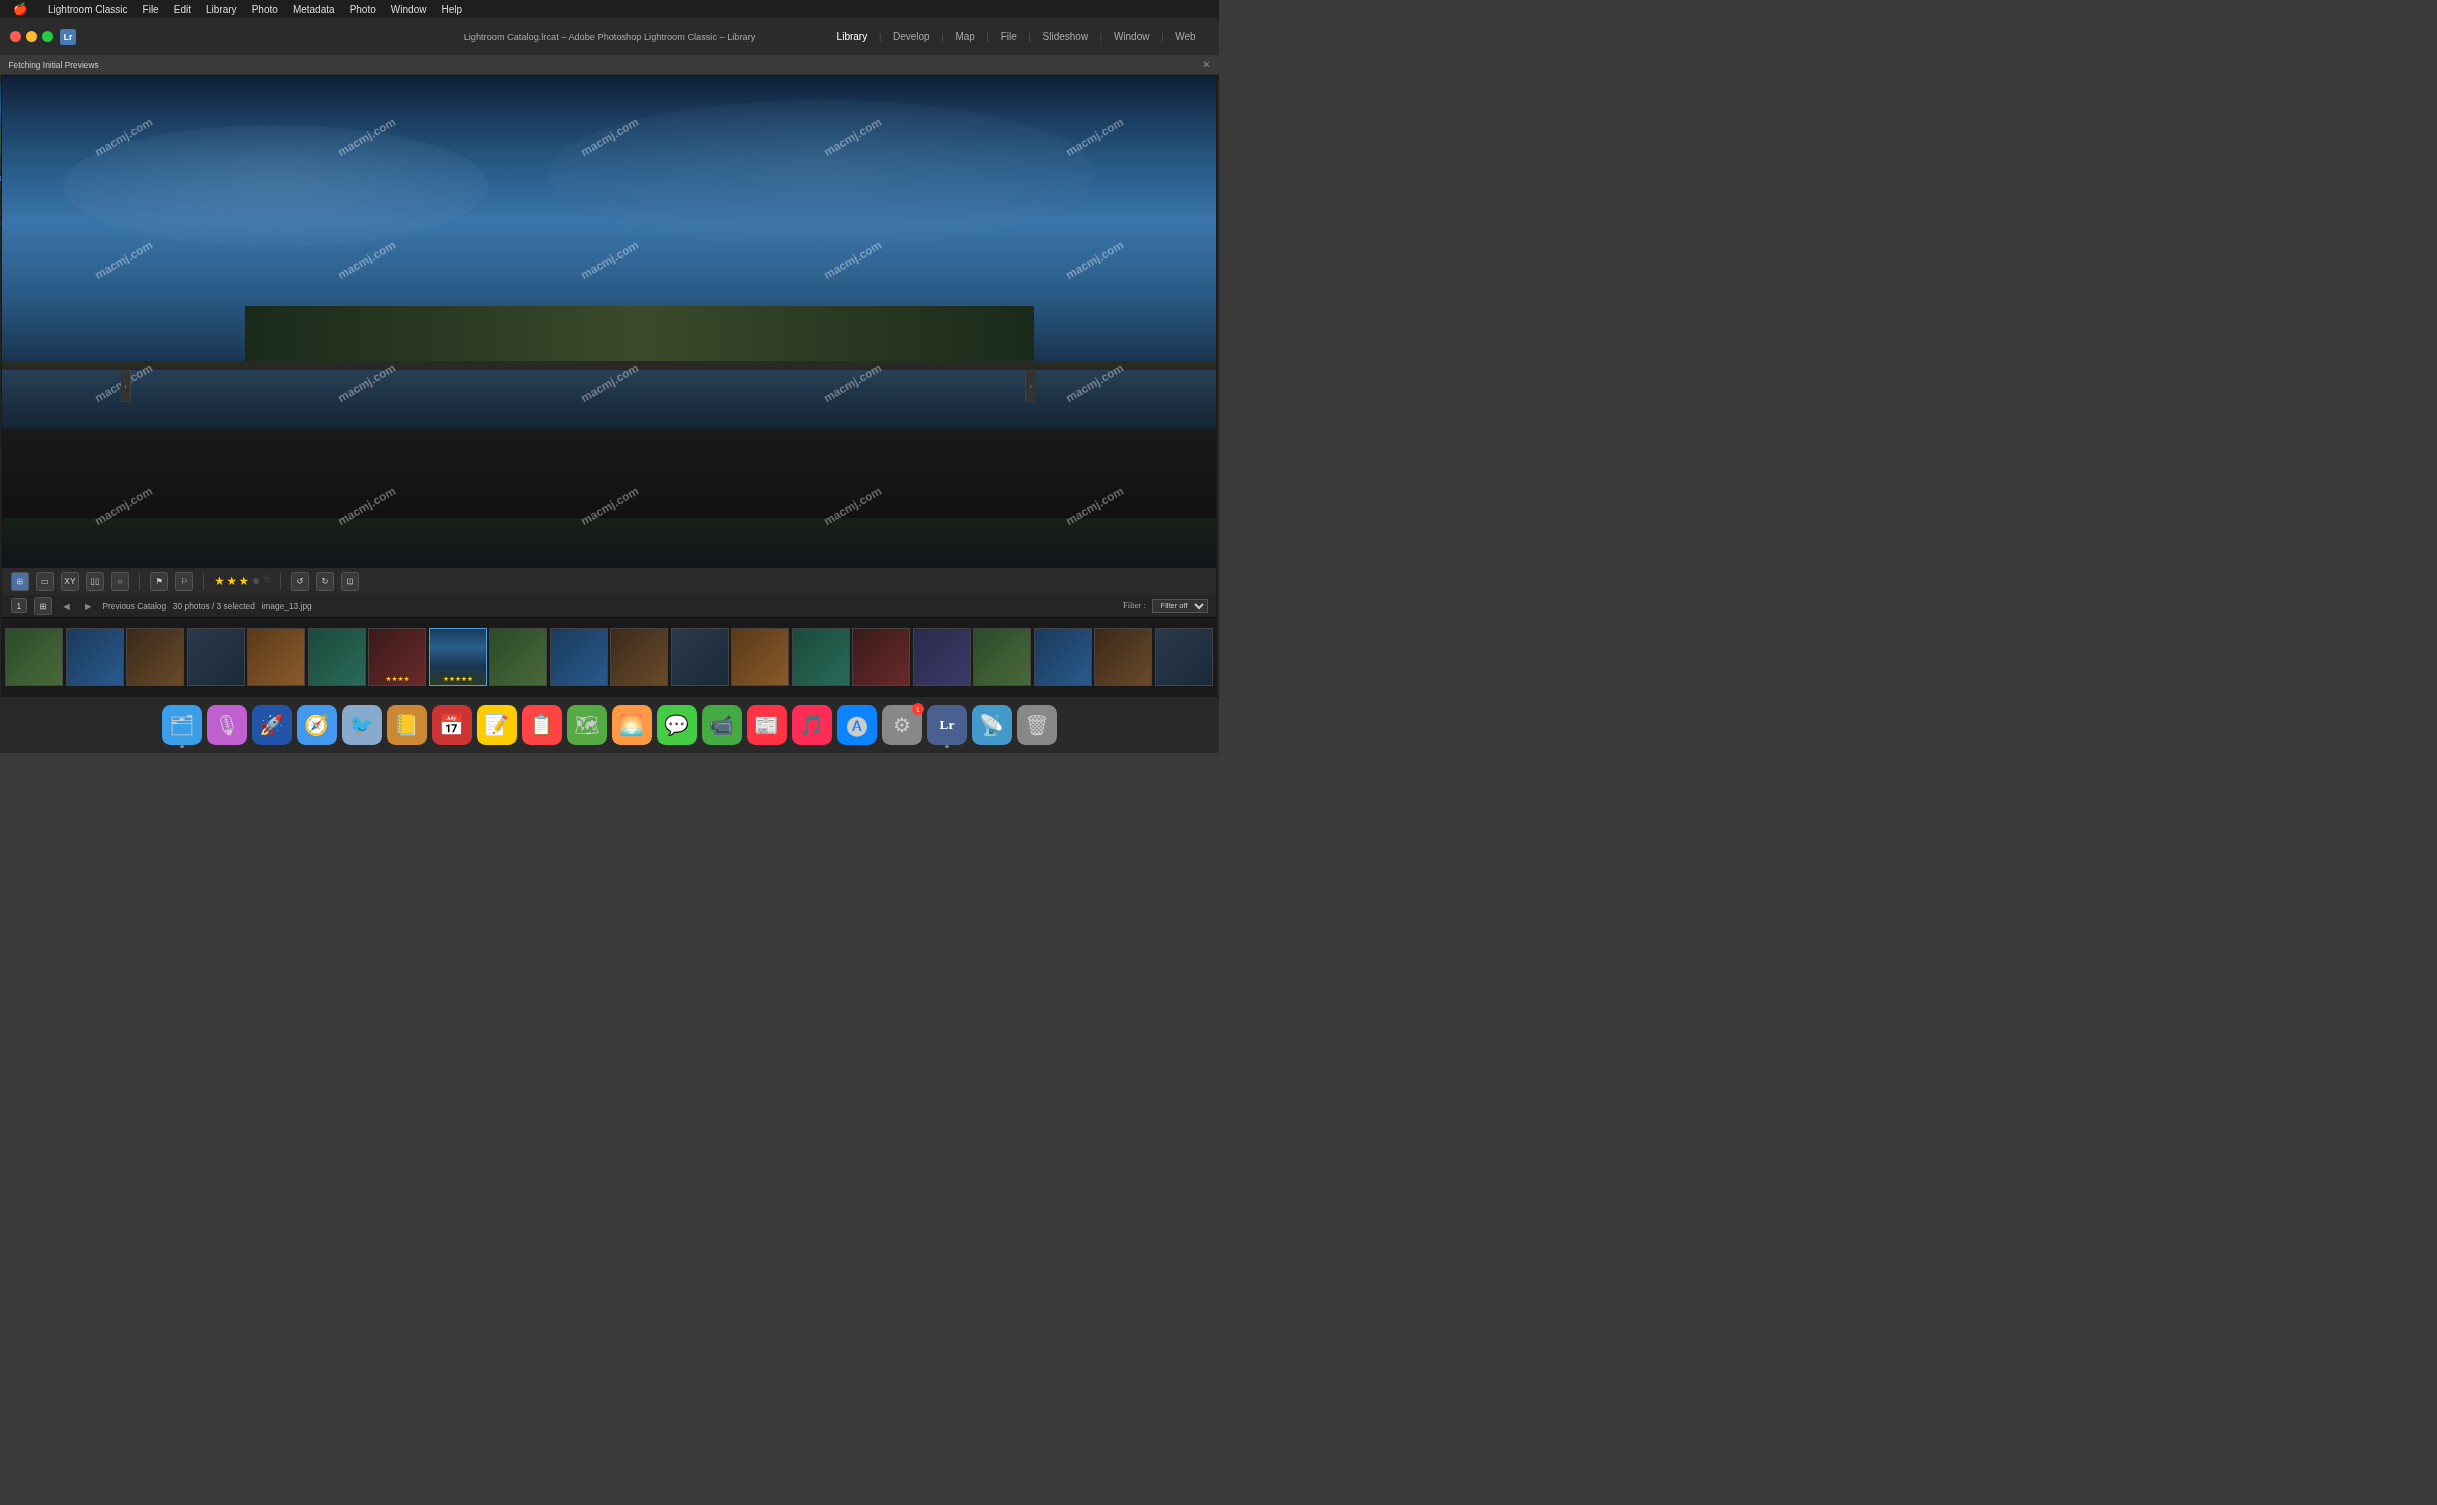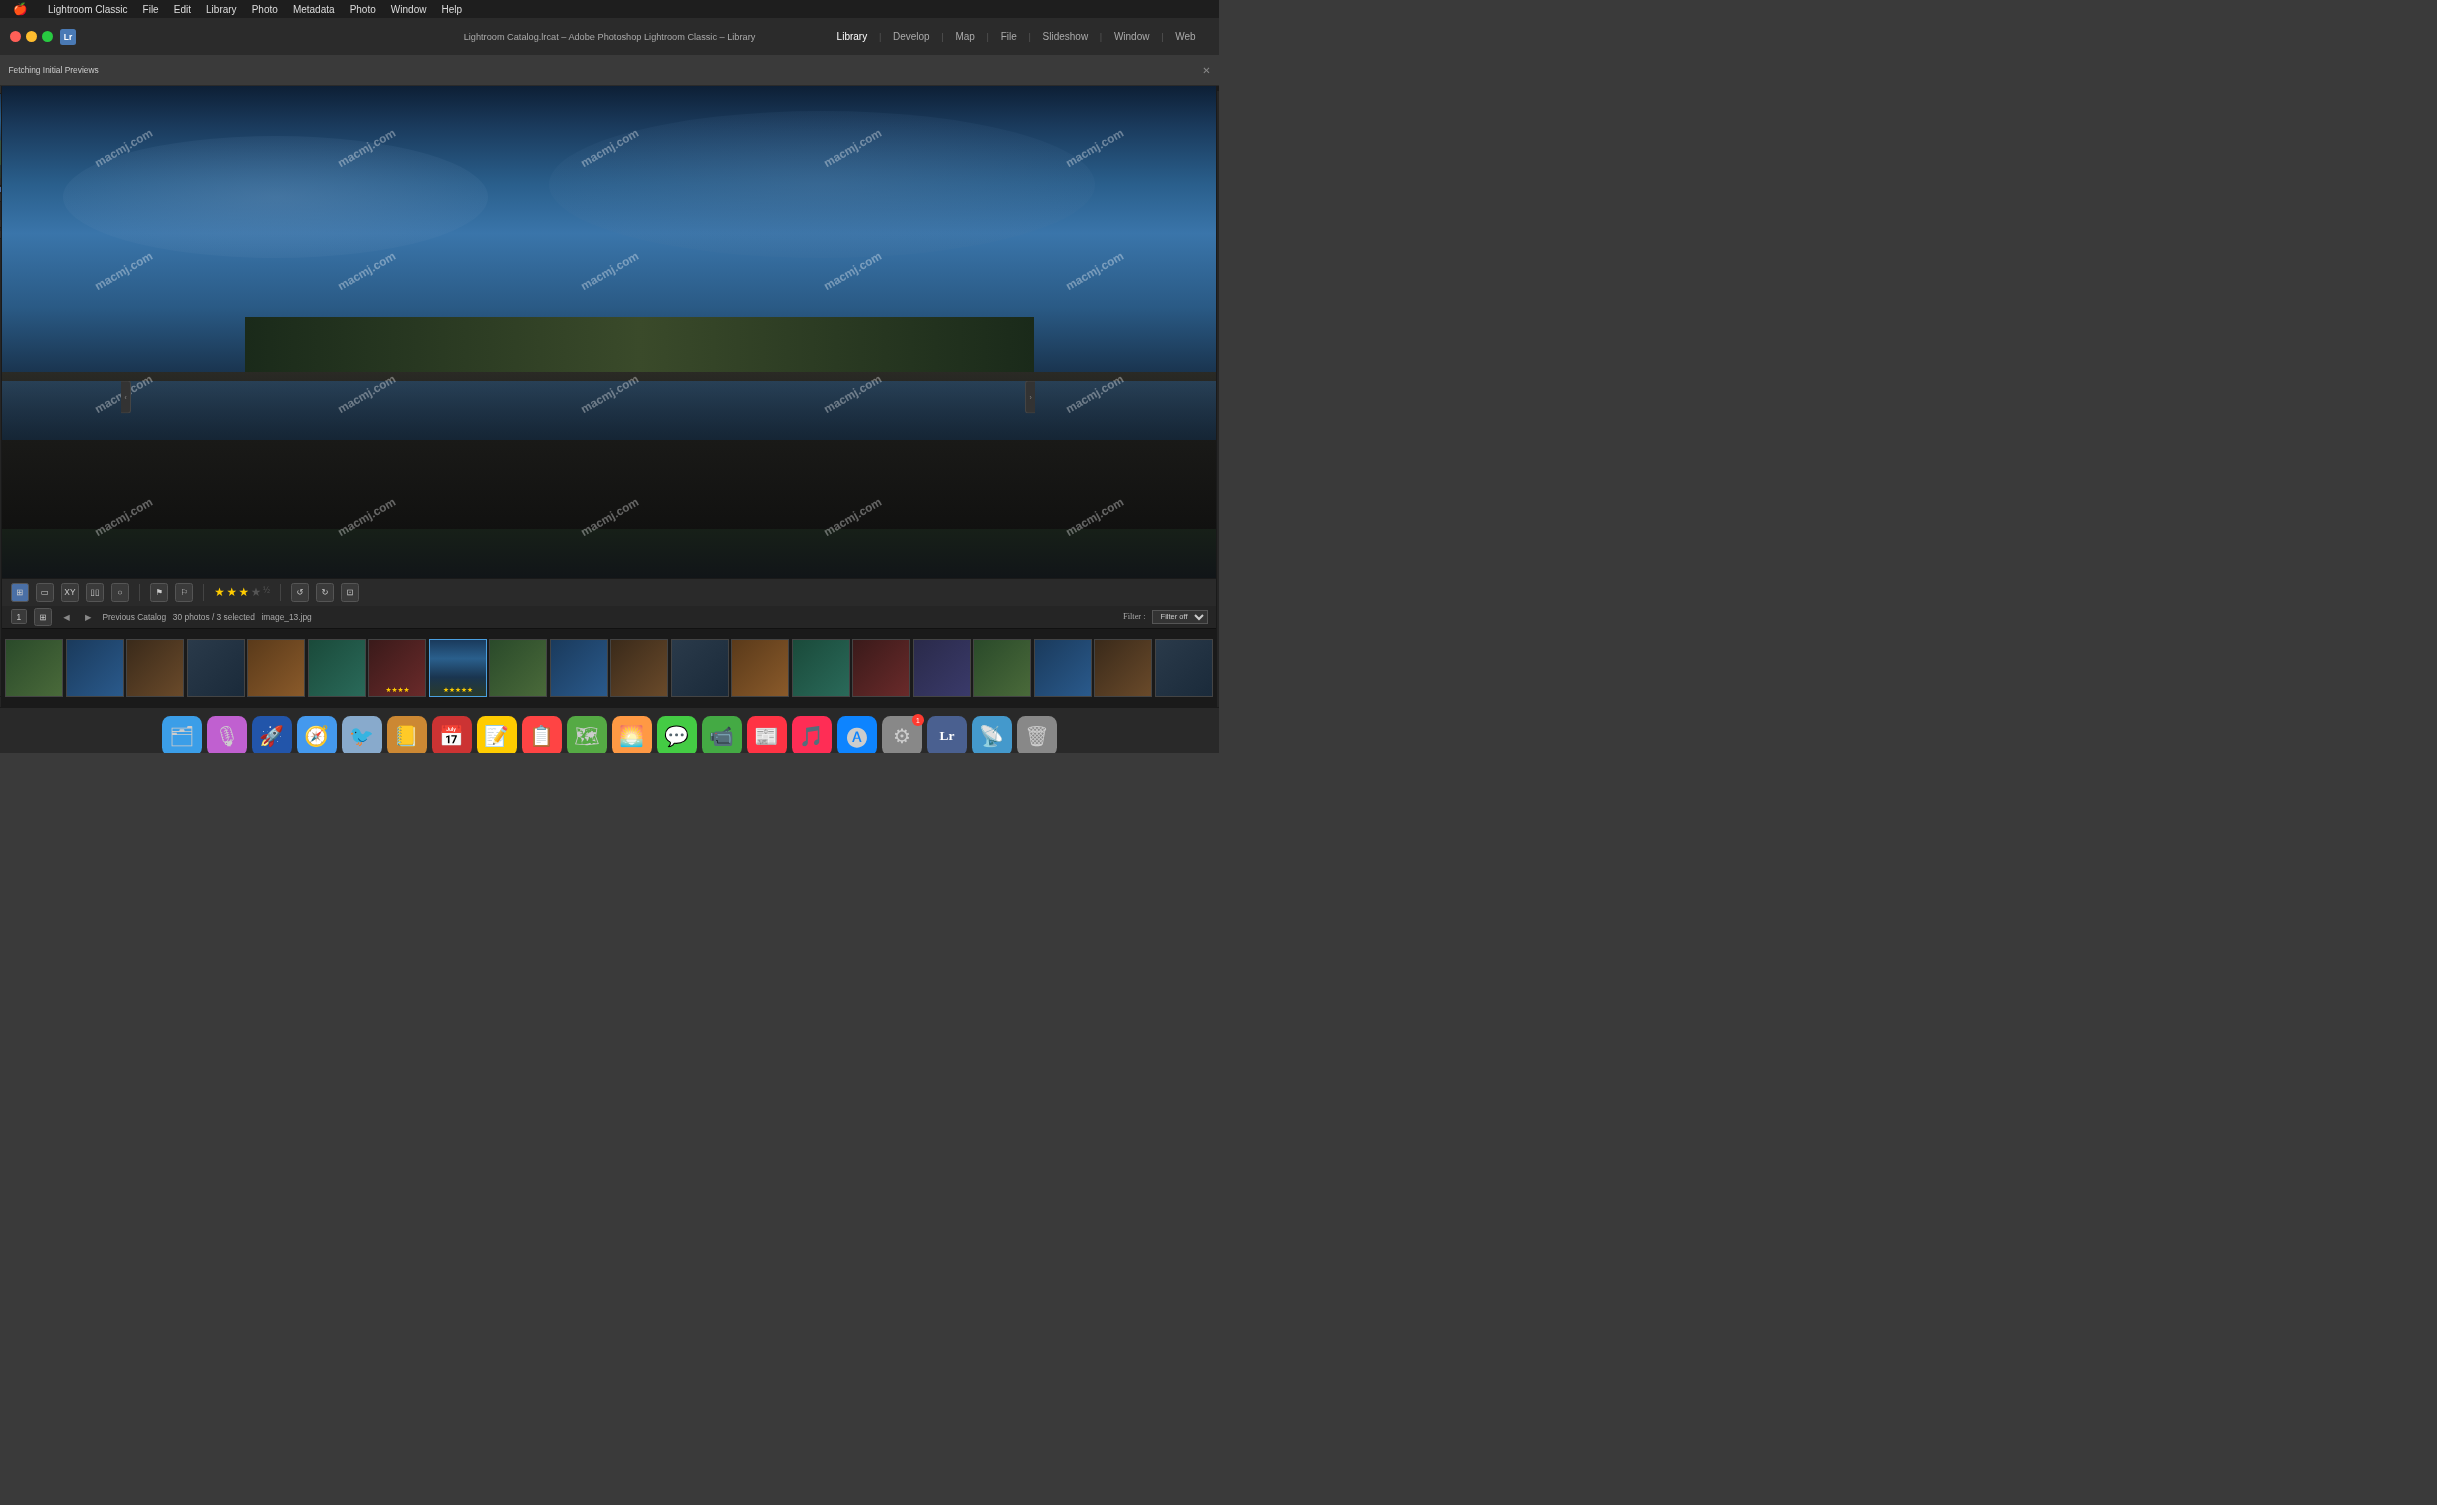--- a/index.html
+++ b/index.html
@@ -155,21 +155,21 @@
     .module-item {
       font-size: 10px;
       color: #aaa;
       cursor: pointer;
       padding: 3.3px 6.7px;
     }
     .module-item.active { color: #fff; }
 
     
     .fetch-banner {
-      height: 31px;
+      height: 20px;
       background: #3a3a3a;
       display: flex;
       align-items: center;
       padding: 0 8.4px;
       font-size: 8.4px;
       color: #ccc;
       border-bottom: 0.8px solid #2a2a2a;
       gap: 9px;
     }
     .fetch-close {

